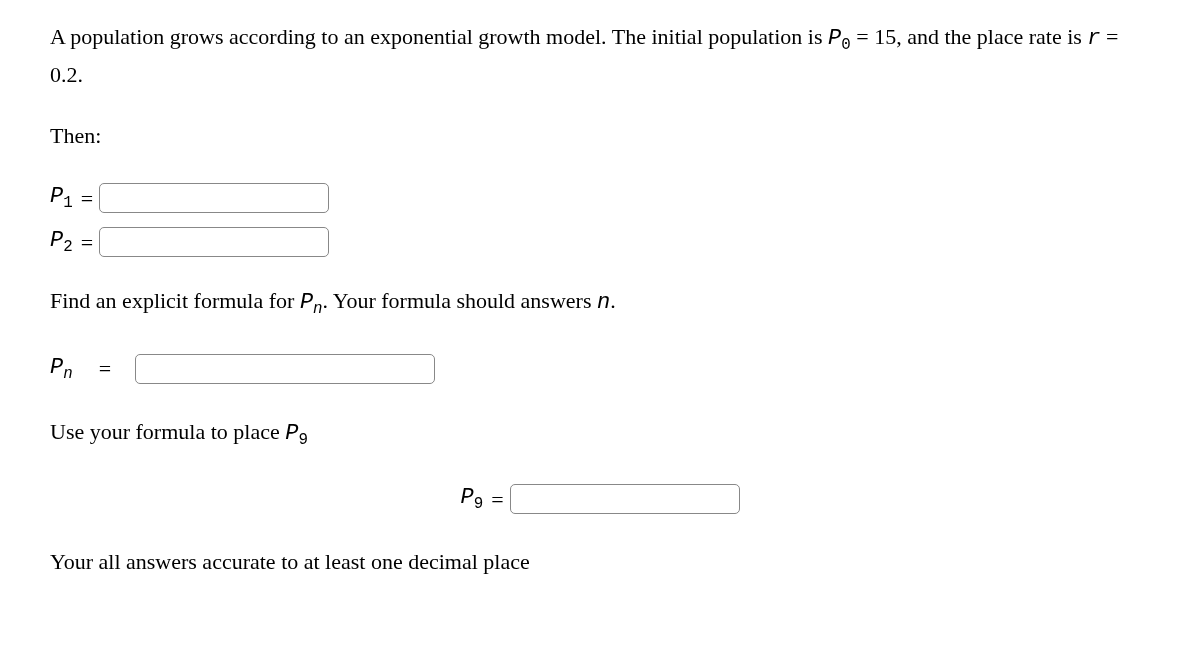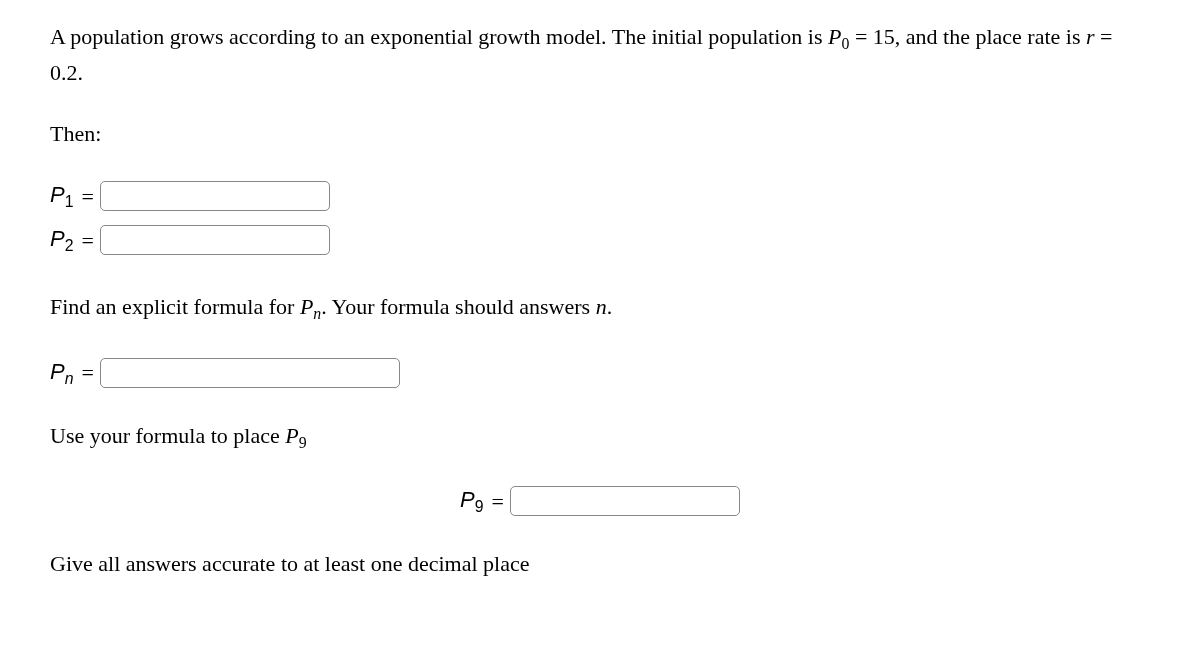--- a/index.html
+++ b/index.html
@@ -14,21 +14,21 @@
     .paragraph {
       margin-bottom: 28px;
     }
     .input-row {
       display: flex;
       align-items: center;
       margin: 8px 0;
     }
     .math-label {
       font-style: italic;
-      font-family: Liberation Sans, sans-serif;
+      font-family: Liberation Mono, monospace;
       margin-right: 6px;
     }
     .math-label .sub {
       font-size: 0.72em;
       vertical-align: sub;
       font-style: normal;
     }
     .math-label .sub-italic {
       font-size: 0.72em;
       vertical-align: sub;
@@ -49,21 +49,21 @@
       width: 230px;
     }
     .input-medium {
       width: 300px;
     }
     .input-p9 {
       width: 230px;
     }
     .inline-math {
       font-style: italic;
-      font-family: Liberation Serif, serif;
+      font-family: Liberation Mono, monospace;
     }
     .inline-math .sub {
       font-size: 0.72em;
       vertical-align: sub;
       font-style: normal;
     }
     .inline-math .sub-italic {
       font-size: 0.72em;
       vertical-align: sub;
       font-style: italic;
@@ -82,39 +82,39 @@
 </div>
 
 <div class="paragraph">Then:</div>
 
 <div class="input-row">
   <span class="math-label"><span>P</span><span class="sub">1</span></span>
   <span class="eq">=</span>
   <input type="text" class="input-short" value="" style="">
 </div>
 
-<div class="input-row" style="margin-bottom:32px;">
+<div class="input-row" style="margin-bottom:24px;">
   <span class="math-label"><span>P</span><span class="sub">2</span></span>
   <span class="eq">=</span>
   <input type="text" class="input-short" value="" style="">
 </div>
 
 <div class="paragraph">
   <span>Find an explicit formula for </span><span class="inline-math"><span>P</span><span class="sub-italic">n</span></span><span>. Your formula should answers </span><span class="inline-math">n</span><span>.</span>
 </div>
 
-<div class="input-row" style="margin-bottom:28px;">
+<div class="input-row" style="margin-bottom:28px;gap:18px;">
   <span class="math-label"><span>P</span><span class="sub-italic">n</span></span>
   <span class="eq">=</span>
   <input type="text" class="input-medium" value="" style="">
 </div>
 
 <div class="paragraph">
   <span>Use your formula to place </span><span class="inline-math"><span>P</span><span class="sub">9</span></span>
 </div>
 
 <div class="input-row" style="margin-bottom:28px;justify-content:center;">
   <span class="math-label"><span>P</span><span class="sub">9</span></span>
   <span class="eq">=</span>
   <input type="text" class="input-p9" value="" style="">
 </div>
 
-<div class="paragraph">Give all answers accurate to at least one decimal place</div>
+<div class="paragraph">Your all answers accurate to at least one decimal place</div>
 
 </body></html>

